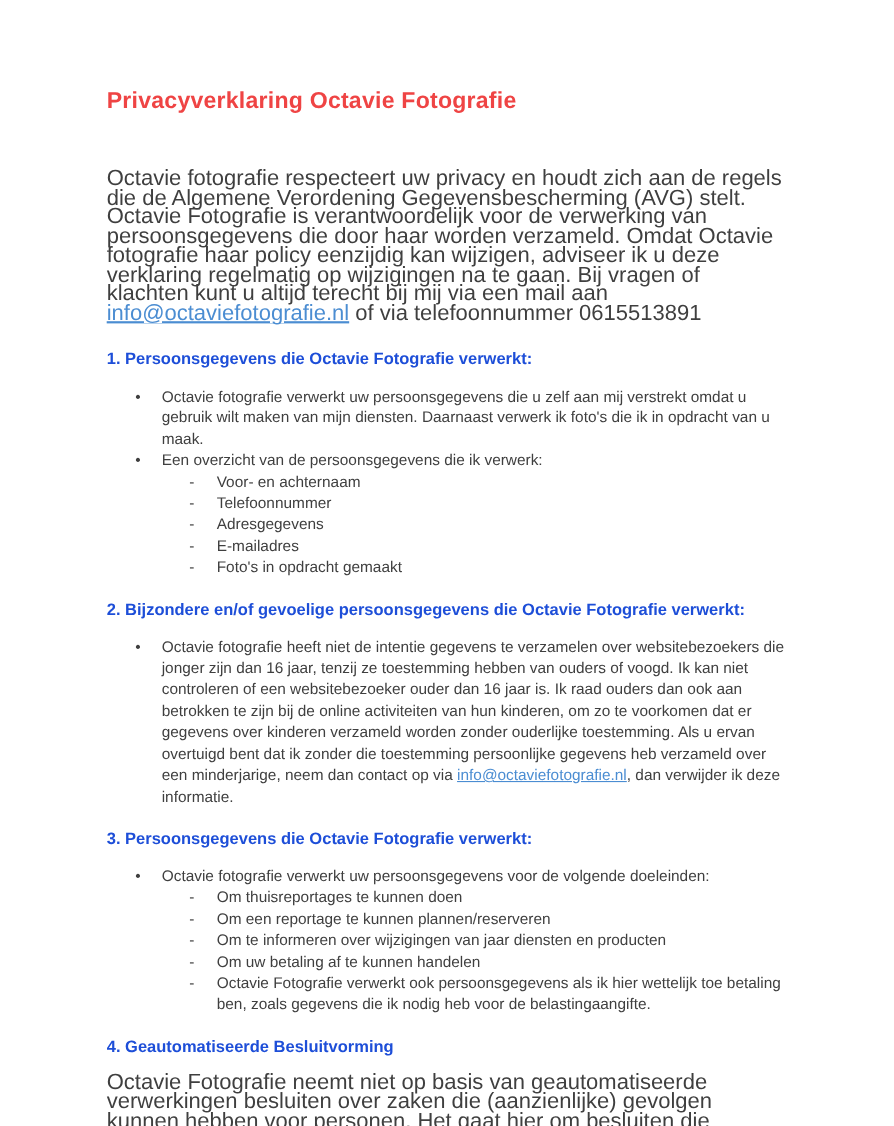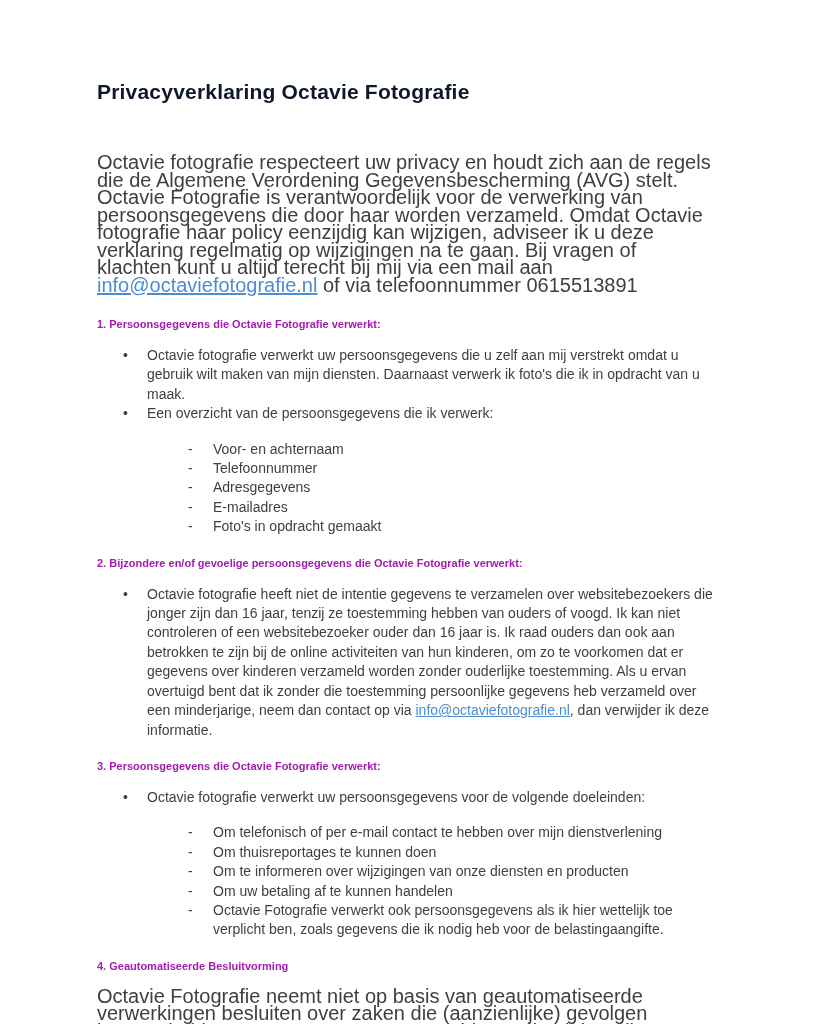--- a/index.html
+++ b/index.html
@@ -17,34 +17,34 @@
   .page {
     box-sizing: border-box;
     width: 813px;
     height: 1024px;
     padding: 80px 97px 20px 97px;
     background: #ffffff;
   }
   .doc-title {
     font-size: 21px;
     font-weight: bold;
-    color: #0f172a;
+    color: #ef4444;
     letter-spacing: 0.2px;
     margin: 0 0 50px 0;
   }
   .para {
     font-size: 20px;
     line-height: 17.5px;
     margin: 0 0 24px 0;
     color: #3f3f3f;
   }
   .heading {
-    font-size: 11px;
+    font-size: 15px;
     font-weight: bold;
-    color: #a21caf;
+    color: #1d4ed8;
     margin: 0 0 16px 0;
   }
   ul.bullets {
     list-style: none;
     margin: 0 0 20px 0;
     padding: 0;
   }
   ul.bullets > li {
     position: relative;
     padding-left: 50px;
@@ -53,21 +53,21 @@
     color: #3f3f3f;
   }
   ul.bullets > li::before {
     content: "\2022";
     position: absolute;
     left: 26px;
     top: 0;
   }
   ul.dashes {
     list-style: none;
-    margin: 16px;
+    margin: 0;
     padding: 0;
   }
   ul.dashes > li {
     position: relative;
     padding-left: 50px; 
     font-size: 14px;
     line-height: 19.4px;
     color: #3f3f3f;
   }
   ul.dashes > li::before {
@@ -116,25 +116,25 @@
       <span>Octavie fotografie heeft niet de intentie gegevens te verzamelen over websitebezoekers die jonger zijn dan 16 jaar, tenzij ze toestemming hebben van ouders of voogd. Ik kan niet controleren of een websitebezoeker ouder dan 16 jaar is. Ik raad ouders dan ook aan betrokken te zijn bij de online activiteiten van hun kinderen, om zo te voorkomen dat er gegevens over kinderen verzameld worden zonder ouderlijke toestemming.  Als u ervan overtuigd bent dat ik zonder die toestemming persoonlijke gegevens heb verzameld over een minderjarige, neem dan contact op via </span><a class="email-link" href="#">info@octaviefotografie.nl</a><span>, dan verwijder ik deze informatie.</span>
     </li>
   </ul>
 
   <h2 class="heading">3. Persoonsgegevens die Octavie Fotografie verwerkt:</h2>
 
   <ul class="bullets">
     <li>
       <span>Octavie fotografie verwerkt uw persoonsgegevens voor de volgende doeleinden:</span>
       <ul class="dashes">
-        <li><span>Om telefonisch of per e-mail contact te hebben over mijn dienstverlening</span></li>
         <li><span>Om thuisreportages te kunnen doen</span></li>
-        <li><span>Om te informeren over wijzigingen van onze diensten en producten</span></li>
+        <li><span>Om een reportage te kunnen plannen/reserveren</span></li>
+        <li><span>Om te informeren over wijzigingen van jaar diensten en producten</span></li>
         <li><span>Om uw betaling af te kunnen handelen</span></li>
-        <li><span>Octavie Fotografie verwerkt ook persoonsgegevens als ik hier wettelijk toe verplicht ben, zoals gegevens die ik nodig heb voor de belastingaangifte.</span></li>
+        <li><span>Octavie Fotografie verwerkt ook persoonsgegevens als ik hier wettelijk toe betaling ben, zoals gegevens die ik nodig heb voor de belastingaangifte.</span></li>
       </ul>
     </li>
   </ul>
 
   <h2 class="heading">4. Geautomatiseerde Besluitvorming</h2>
 
   <p class="para">Octavie Fotografie neemt niet op basis van geautomatiseerde verwerkingen besluiten over zaken die (aanzienlijke) gevolgen kunnen hebben voor personen. Het gaat hier om besluiten die worden genomen door computerprogramma's of -systemen, zonder dat daar een mens tussen zit.</p>
 
 </div>
 

